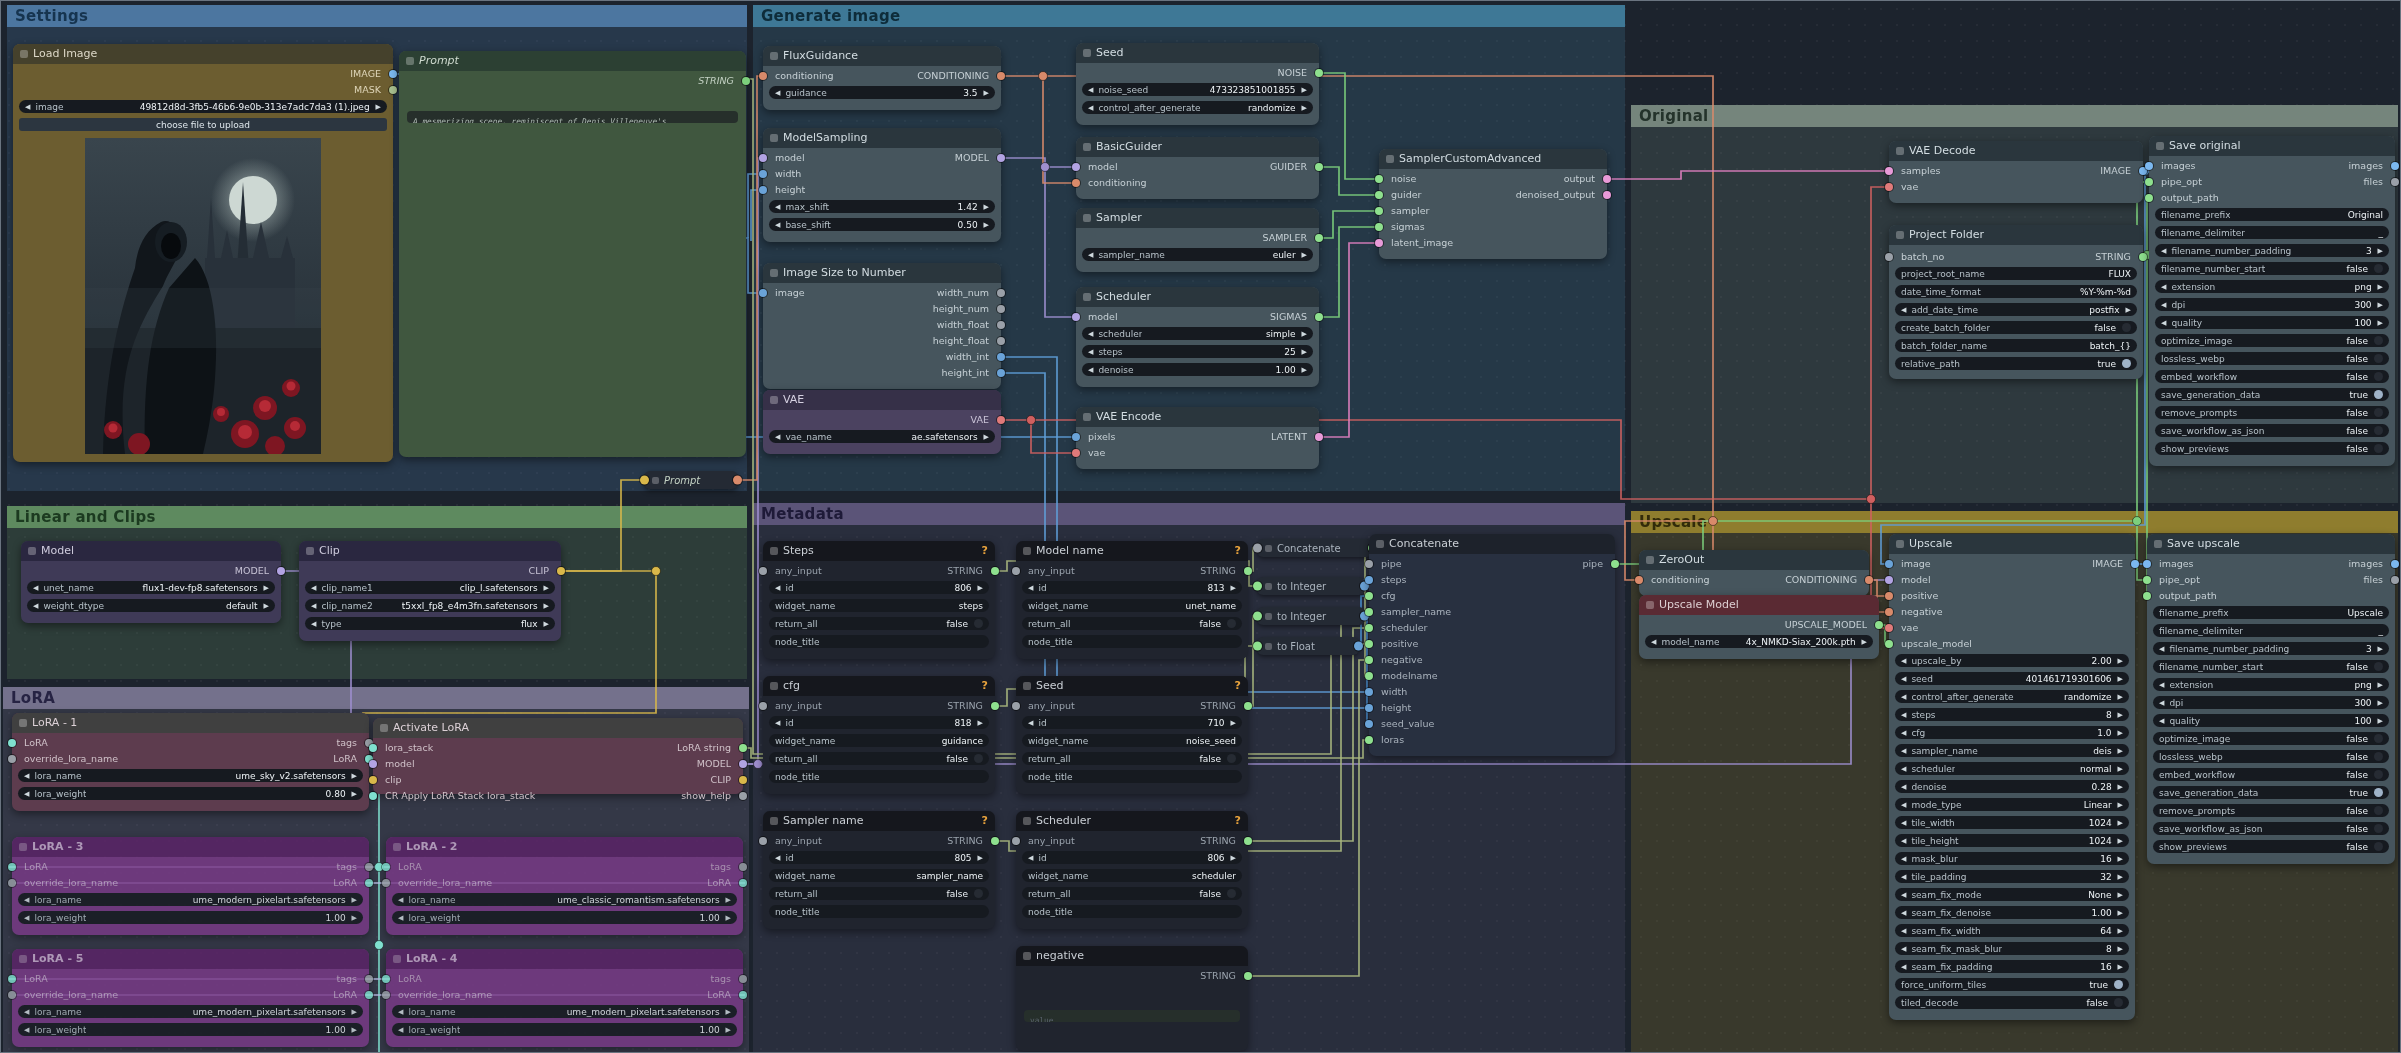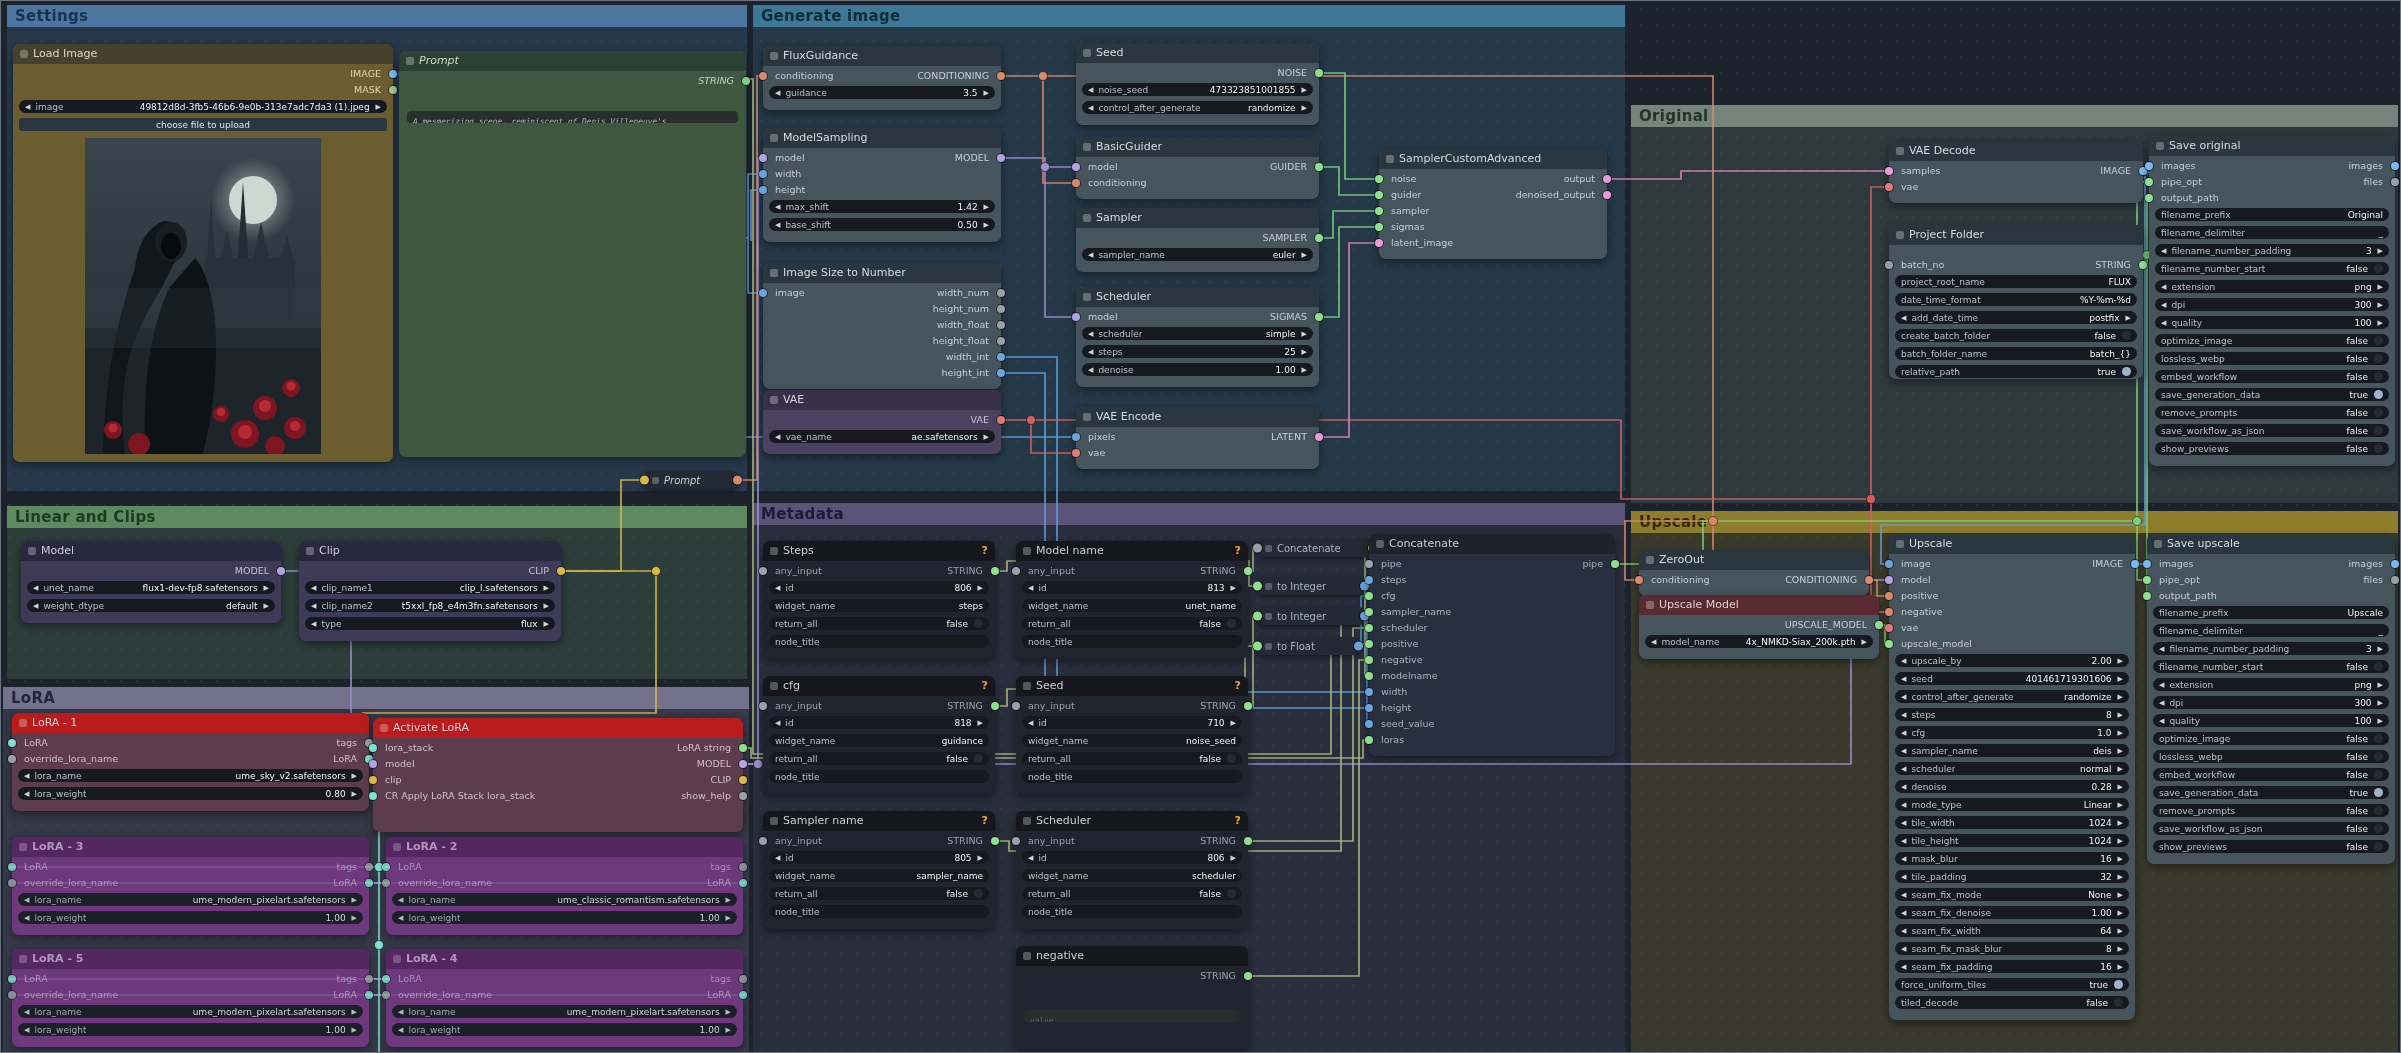--- a/index.html
+++ b/index.html
@@ -42,21 +42,21 @@
     box-shadow:0 0 0 1px rgba(0,0,0,.5);}
   .cdotL{left:-4px;} .cdotR{right:-4px;}
   
   .t-slate .nhead{background:#2a363d;color:#d3dde2;} .t-slate{background:#46555d;color:#c6d0d5;}
   .t-olive .nhead{background:#45412c;color:#ddd8c8;} .t-olive{background:#6c5d30;color:#ded5b8;}
   .t-green .nhead{background:#2c4033;color:#cfdacf;} .t-green{background:#40573f;color:#c4d2c4;font-style:italic;}
   .t-vae .nhead{background:#363048;color:#d5d0e0;} .t-vae{background:#4b4260;color:#cac4d8;}
   .t-model .nhead{background:#2a2740;color:#cfccdd;} .t-model{background:#3f3a57;color:#c6c2d4;}
   .t-dark .nhead{background:#15171d;color:#c9ced4;} .t-dark{background:#20242e;color:#9aa3ad;}
   .t-concat .nhead{background:#1d222b;color:#c9ced4;} .t-concat{background:#283040;color:#aab3bd;}
-  .t-rose .nhead{background:#b91c1c;color:#dcd0d6;} .t-rose{background:#5d3c4e;color:#d0c2c9;}
+  .t-rose .nhead{background:#404040;color:#dcd0d6;} .t-rose{background:#5d3c4e;color:#d0c2c9;}
   .t-ldim .nhead{background:#5c2368;color:#c9aed0;font-weight:bold;} .t-ldim{background:#7a3a88;color:#c0a3c6;opacity:.82;}
   .t-umodel .nhead{background:#5a2a33;color:#ddcfd2;} .t-umodel{background:#46555d;color:#c6d0d5;text-align:right;}
   svg.links{position:absolute;left:0;top:0;pointer-events:none;}
 </style>
 </head>
 <body>
 
 <div id="canvas">
     <div class="group" style="left: 6px; top: 4px; width: 740px; height: 486px; background: rgba(70, 110, 155, 0.28);">
       <div class="gbar" style="background: rgb(76, 118, 160); color: rgb(22, 52, 79);">Settings</div>
@@ -530,21 +530,21 @@
           <span class="dotL" style="background:#e07a7a"></span>
           <span class="inlab">vae</span>
         </div>
       </div>
     </div>
     <div class="node t-slate" style="left: 1888px; top: 224px; width: 254px; height: 154px;">
       <div class="nhead">
         <span class="sq"></span>
         <span>Project Folder</span>
       </div>
-      <div class="nbody" style="padding-top:4px;margin-top:8px;">
+      <div class="nbody" style="padding-top:4px;">
         <div class="row">
           <span class="dotL" style="background:#9aa0a8"></span>
           <span class="inlab">batch_no</span>
           <span class="outlab">STRING</span>
           <span class="dotR" style="background:#8ee08e"></span>
         </div>
         <div class="widget">
           <div class="pill">
             <span class="wlab">project_root_name</span>
             <span class="wval">FLUX</span>
@@ -803,21 +803,21 @@
         <div class="widget">
           <div class="pill">
             <span class="arr l">◀</span>
             <span class="wlab">lora_weight</span>
             <span class="wval">0.80</span>
             <span class="arr r">▶</span>
           </div>
         </div>
       </div>
     </div>
-    <div class="node t-rose" style="left: 372px; top: 717px; width: 370px; height: 114px;">
+    <div class="node t-rose" style="left: 372px; top: 717px; width: 370px; height: 76px;">
       <div class="nhead">
         <span class="sq"></span>
         <span>Activate LoRA</span>
       </div>
       <div class="nbody" style="padding-top:2px;">
         <div class="row">
           <span class="dotL" style="background:#7fe0cf"></span>
           <span class="inlab">lora_stack</span>
           <span class="outlab">LoRA string</span>
           <span class="dotR" style="background:#8ee08e"></span>

